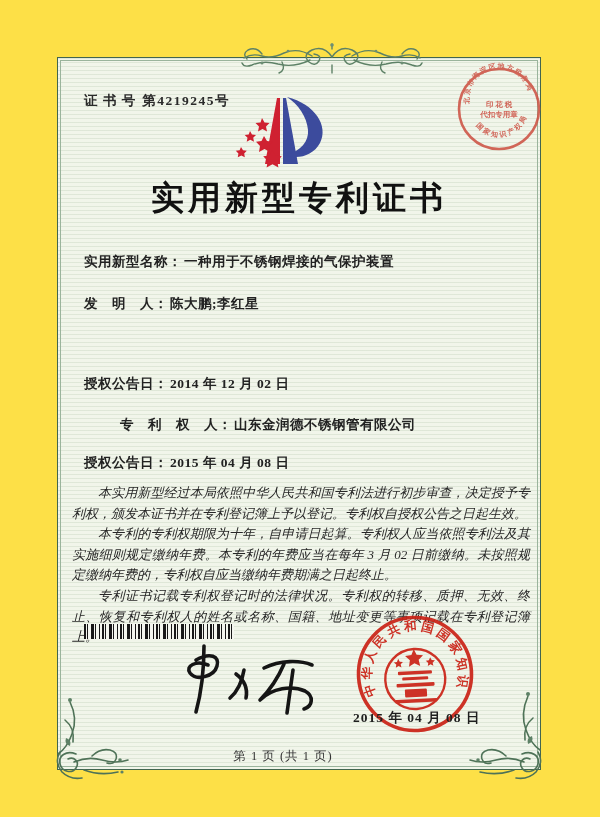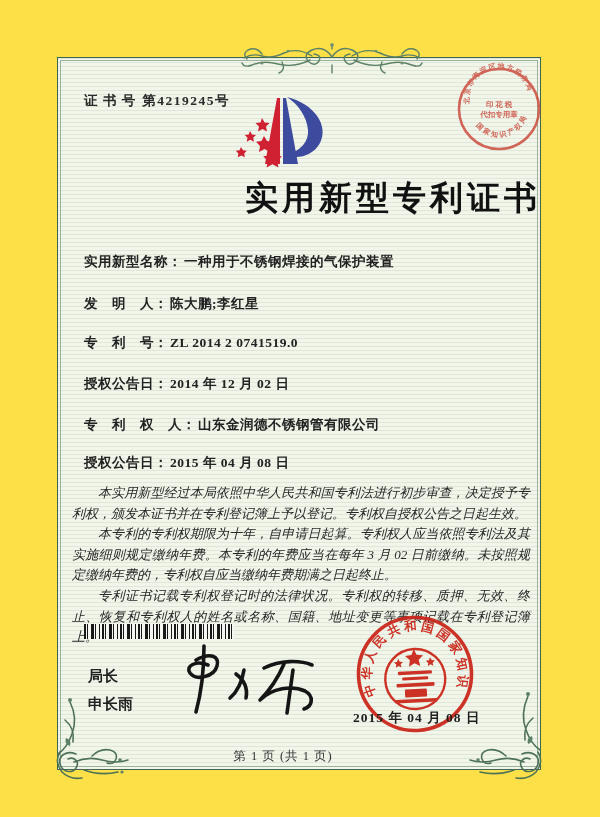--- a/index.html
+++ b/index.html
@@ -15,27 +15,27 @@
       #f1f5ea;
   }
   .frame-inner{
     position:absolute;left:2px;top:2px;right:2px;bottom:2px;
     border:1px solid #9ab49c;pointer-events:none;
   }
   .abs{position:absolute;}
   .cert-no{left:84px;top:92px;font-size:13.5px;letter-spacing:1px;font-weight:600;color:#2a2a2a;}
   .cert-no .num{margin-left:6px;letter-spacing:1.5px;}
   .title{
-    left:57px;top:176px;width:484px;text-align:right;
+    left:57px;top:176px;width:484px;text-align:center;
     font-size:33px;font-weight:700;letter-spacing:4px;color:#111;
   }
   .field{left:84px;width:440px;font-size:13.5px;font-weight:600;color:#222;white-space:nowrap;}
   .field .lbl{letter-spacing:0.5px;}
   .field .val{margin-left:2px;letter-spacing:0.5px;}
-  .f0{top:253px;} .f1{top:295px;} .f2{top:334px;} .f3{top:375px;} .f4{top:416px;} .f5{top:454px;}
+  .f0{top:253px;} .f1{top:295px;} .f2{top:334px;} .f3{top:375px;} .f4{top:416px;margin-left:36px;} .f5{top:454px;}
   .paras{left:72px;top:483px;width:458px;font-size:13px;line-height:20.6px;color:#262626;
     font-style:italic;text-align:justify;}
   .paras p{margin:0;text-indent:2em;}
   .barcode{
     left:84px;top:624px;width:150px;height:15px;
     background:repeating-linear-gradient(90deg,
       #181818 0 2px, #f4f6ef 2px 3px,
       #181818 3px 4px, #f4f6ef 4px 7px,
       #181818 7px 10px, #f4f6ef 10px 11px,
       #181818 11px 12px, #f4f6ef 12px 15px,
@@ -157,45 +157,38 @@
   </svg>
 
   <div class="abs title">实用新型专利证书</div>
 
   <div class="abs field f0">
     <span class="lbl">实用新型名称：</span><span class="val">一种用于不锈钢焊接的气保护装置</span>
   </div>
   <div class="abs field f1">
     <span class="lbl">发　明　人：</span><span class="val">陈大鹏;李红星</span>
   </div>
-  <div class="abs field f2">
-    <span class="lbl">专　利　号：</span><span class="val">ZL 2014 2 0741519.0</span>
-  </div>
   <div class="abs field f3">
     <span class="lbl">授权公告日：</span><span class="val">2014 年 12 月 02 日</span>
   </div>
   <div class="abs field f4">
     <span class="lbl">专　利　权　人：</span><span class="val">山东金润德不锈钢管有限公司</span>
   </div>
   <div class="abs field f5">
     <span class="lbl">授权公告日：</span><span class="val">2015 年 04 月 08 日</span>
   </div>
 
   <div class="abs paras">
     <p>本实用新型经过本局依照中华人民共和国专利法进行初步审查，决定授予专利权，颁发本证书并在专利登记簿上予以登记。专利权自授权公告之日起生效。</p>
     <p>本专利的专利权期限为十年，自申请日起算。专利权人应当依照专利法及其实施细则规定缴纳年费。本专利的年费应当在每年 3 月 02 日前缴纳。未按照规定缴纳年费的，专利权自应当缴纳年费期满之日起终止。</p>
     <p>专利证书记载专利权登记时的法律状况。专利权的转移、质押、无效、终止、恢复和专利权人的姓名或名称、国籍、地址变更等事项记载在专利登记簿上。</p>
   </div>
 
   <div class="abs barcode"></div>
 
-  <div class="abs signer">
-    <div>局长</div>
-    <div>申长雨</div>
-  </div>
 
   <svg class="abs sig-svg" style="left:162px;top:638px;" width="170" height="95" viewBox="0 0 170 95">
     <g stroke="#151515" fill="none" stroke-width="3.6" stroke-linecap="round" stroke-linejoin="round">
       <path d="M34,22 C48,14 58,18 55,28 C52,39 34,43 28,35 C23,28 34,22 46,27"></path>
       <path d="M42,8 C42,28 40,52 34,74"></path>
       <path d="M82,32 C80,44 75,54 68,60"></path>
       <path d="M74,36 C82,42 86,50 84,60"></path>
       <path d="M102,30 C118,22 138,22 150,27"></path>
       <path d="M122,26 C116,40 108,52 98,62 C110,50 130,47 143,53 C152,58 151,68 142,71"></path>
       <path d="M131,32 C129,46 127,60 125,75"></path>

